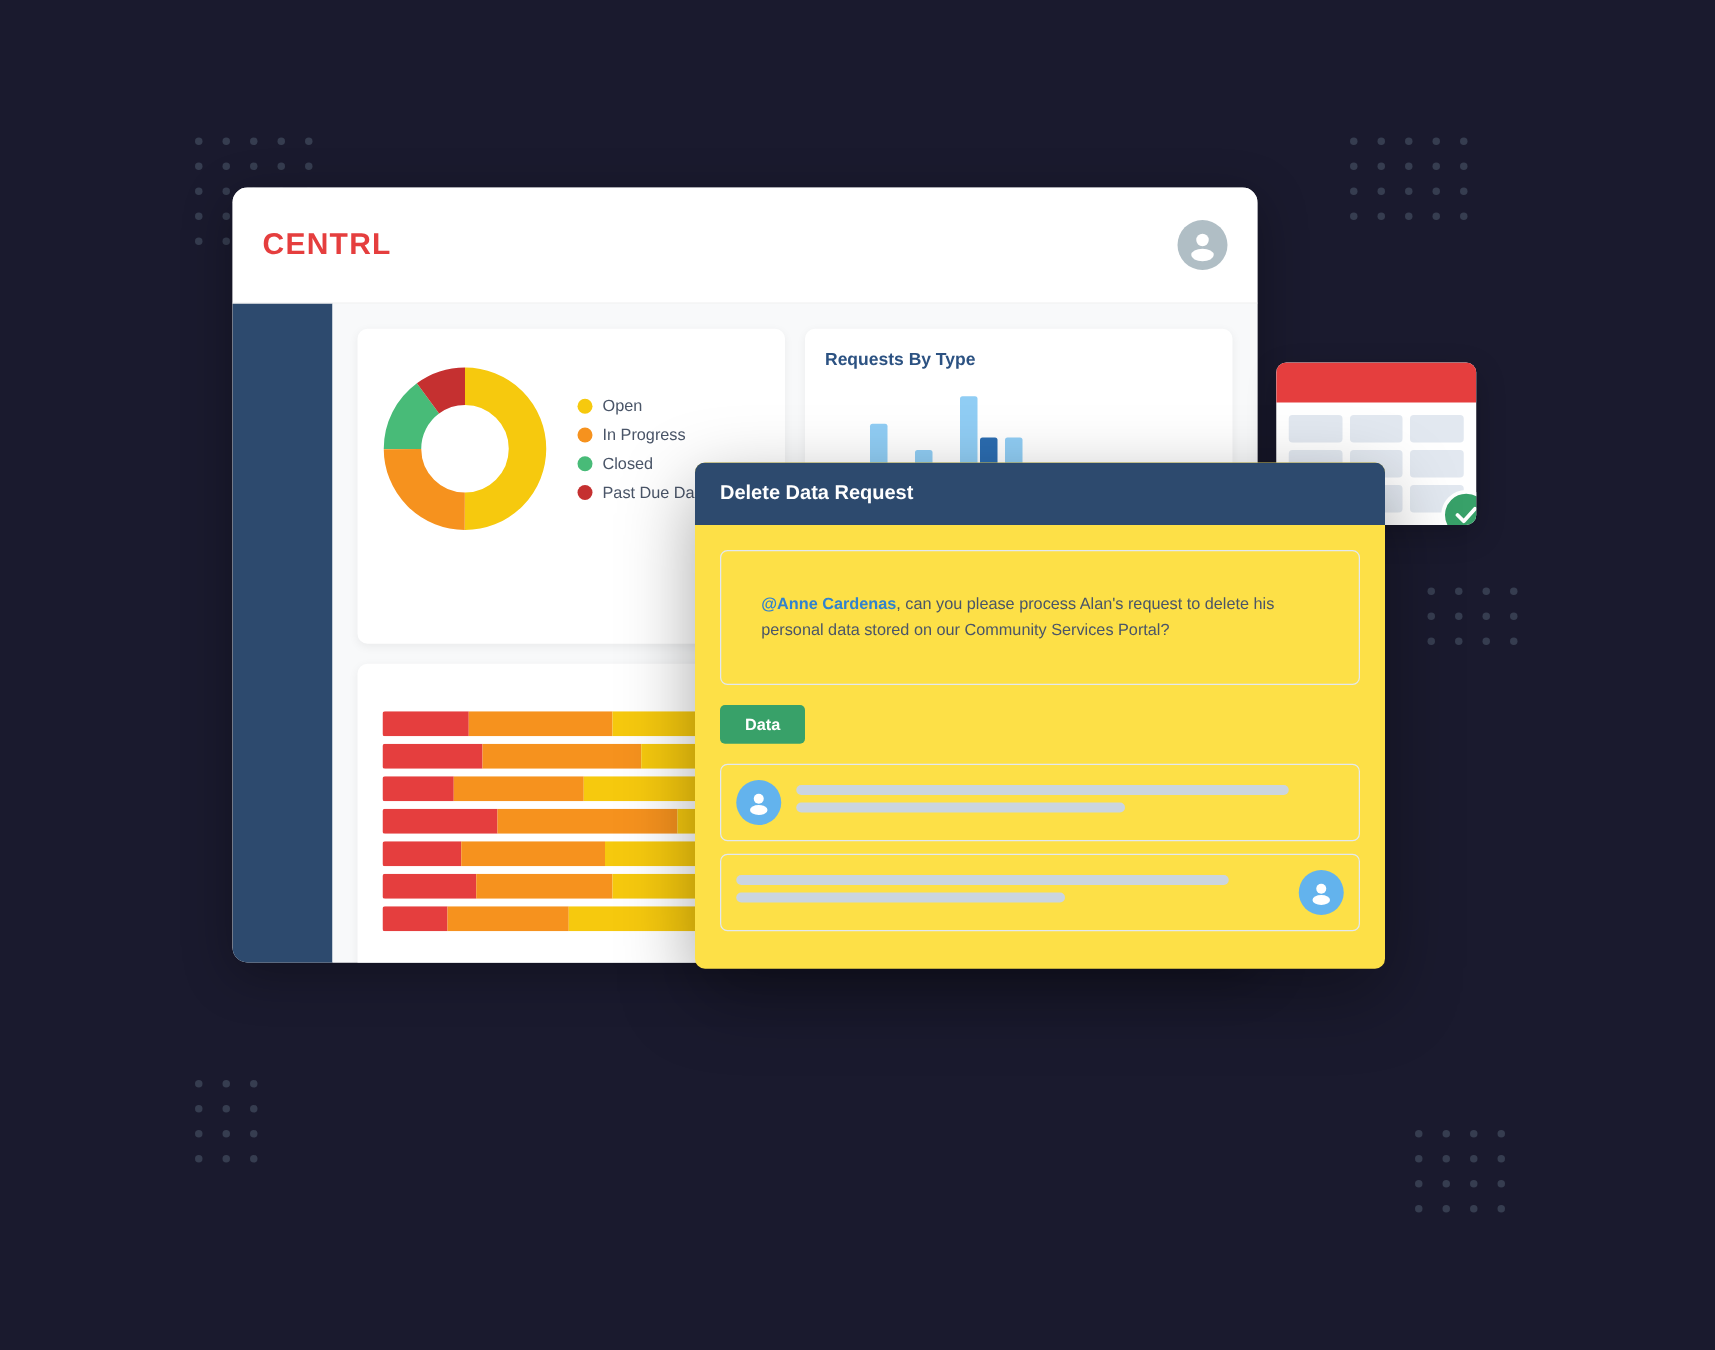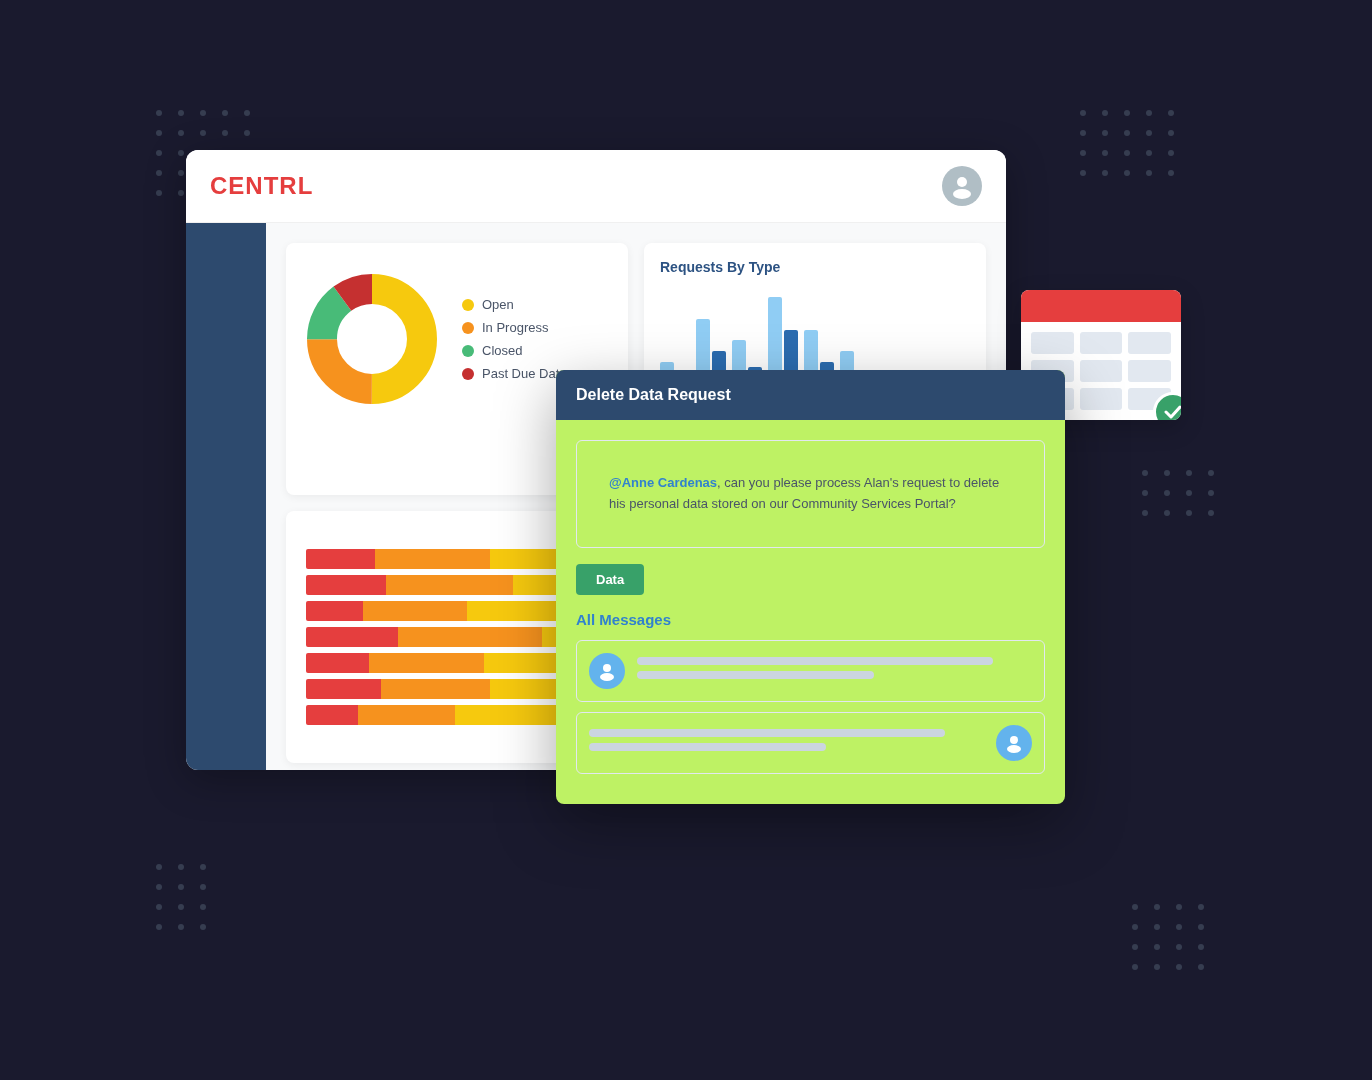--- a/index.html
+++ b/index.html
@@ -51,21 +51,21 @@
       background: white;
       border-radius: 12px;
       box-shadow: 0 10px 40px rgba(0,0,0,0.3);
       overflow: hidden;
     }
 
     .dashboard-header {
       display: flex;
       align-items: center;
       justify-content: space-between;
-      padding: 16px 24px;
+      padding: 26px 24px;
       background: white;
       border-bottom: 1px solid #f0f0f0;
     }
 
     .logo {
       font-size: 24px;
       font-weight: 700;
       color: #e53e3e;
       letter-spacing: 1px;
     }
@@ -204,22 +204,22 @@
       writing-mode: horizontal-tb;
       align-self: center;
       white-space: nowrap;
     }
 
     
     .modal-card {
       position: absolute;
       top: 280px;
       left: 420px;
-      width: 509px;
-      background: #bef264;
+      width: 552px;
+      background: #fde047;
       border-radius: 8px;
       box-shadow: 0 20px 60px rgba(0,0,0,0.35);
       overflow: hidden;
       z-index: 10;
     }
 
     .modal-header {
       background: #2d4a6e;
       padding: 16px 20px;
       color: white;
@@ -581,21 +581,20 @@
     <div class="modal-header">
       <span>Delete Data Request</span>
     </div>
     <div class="modal-body">
       <div class="message-box">
         <span class="mention">@Anne Cardenas</span><span>, can you please process Alan's request to delete his personal data stored on our Community Services Portal?</span>
       </div>
       <button class="send-btn">Data</button>
 
       <div style="height:16px"></div>
-      <div class="all-messages-title">All Messages</div>
 
       
       <div class="message-item">
         <div class="msg-avatar">
           <svg width="22" height="22" viewBox="0 0 22 22" fill="#fff">
             <circle cx="11" cy="8" r="4"></circle>
             <ellipse cx="11" cy="17" rx="7" ry="4"></ellipse>
           </svg>
         </div>
         <div class="msg-lines">

